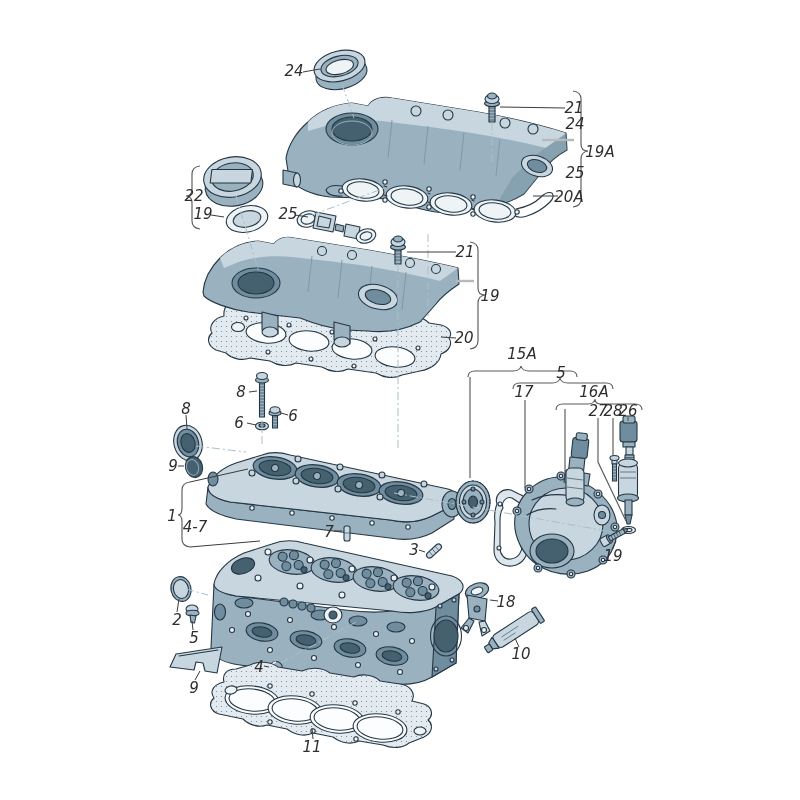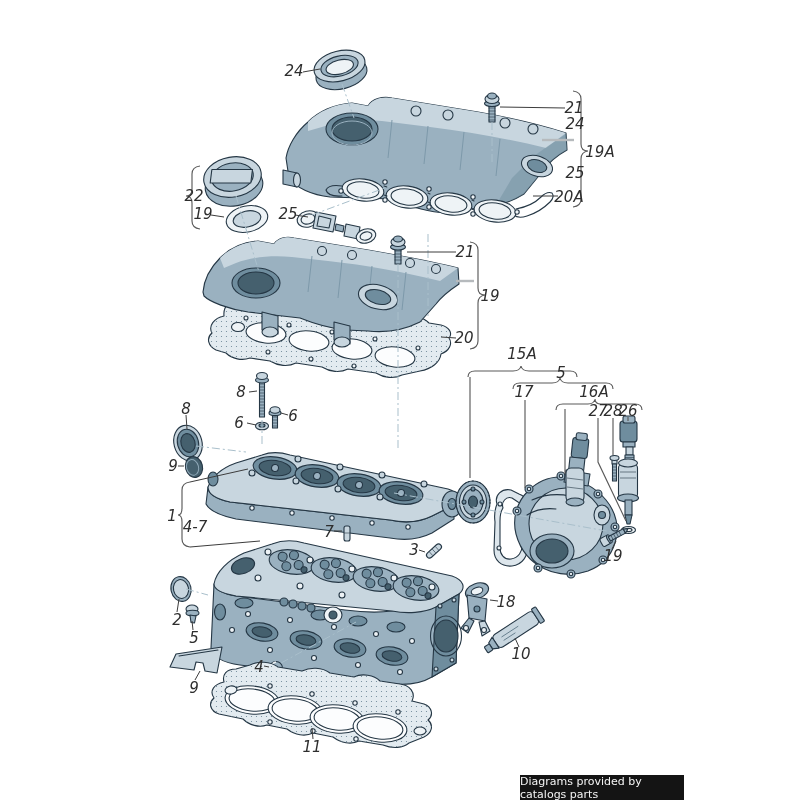--- a/index.html
+++ b/index.html
@@ -595,14 +595,13 @@
 <div class="lbl" style="left:414px;top:550px">3</div>
 <div class="lbl" style="left:613px;top:556px">19</div>
 <div class="lbl" style="left:506px;top:602px">18</div>
 <div class="lbl" style="left:521px;top:654px">10</div>
 <div class="lbl" style="left:177px;top:620px">2</div>
 <div class="lbl" style="left:194px;top:638px">5</div>
 <div class="lbl" style="left:259px;top:667px">4</div>
 <div class="lbl" style="left:194px;top:688px">9</div>
 <div class="lbl" style="left:312px;top:747px">11</div>
 
-<div id="caption">Diagrams provided by catalogs parts</div>
 </div>
 
 </body></html>

